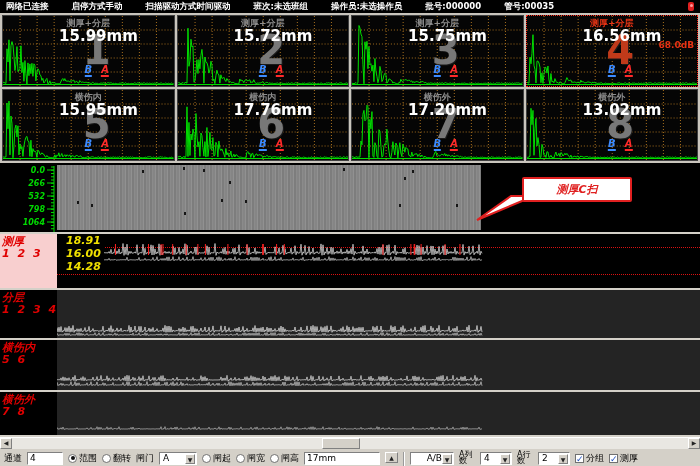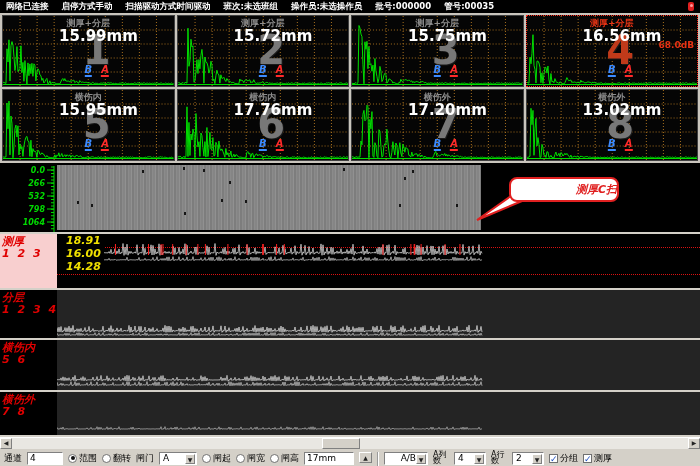--- a/index.html
+++ b/index.html
@@ -1,20 +1,20 @@
 <!DOCTYPE html>
 <html><head>
 <meta charset="utf-8">
 <style>
   html,body{margin:0;padding:0;background:#888;}
   #app{position:relative;width:700px;height:466px;background:#d4d0c8;overflow:hidden;
        font-family:"DejaVu Sans","Liberation Sans",sans-serif;}
   
   #menu-bar{position:absolute;left:0;top:0;width:700px;height:13px;background:#000;
-    display:flex;align-items:center;gap:13px;padding:0 6px;box-sizing:border-box;}
+    display:flex;align-items:center;gap:23px;padding:0 6px;box-sizing:border-box;}
   .menu-item{color:#fff;font-size:8.5px;font-weight:bold;white-space:nowrap;line-height:13px;}
   #menu-alarm{margin-left:auto;width:6px;height:9px;background:#e02020;border-radius:2px;position:relative;}
   #menu-alarm:after{content:"";position:absolute;left:1.5px;top:1.5px;width:3px;height:3px;border-radius:50%;background:#ff9a9a;}
   
   #ascan-grid{position:absolute;left:0;top:13px;width:700px;height:150px;box-sizing:border-box;
     background:#c9c5bd;display:grid;grid-template-columns:repeat(4,1fr);grid-template-rows:1fr 1fr;
     gap:2px;padding:2px;}
   .panel{position:relative;background:#050505;border:1px solid #404040;overflow:hidden;}
   .panel.selected{border:1px dotted #ff2a1a;}
   .panel svg{position:absolute;left:0;top:0;width:100%;height:100%;}
@@ -47,22 +47,22 @@
   #row-cehou .row-label{background:#f8cfcf;}
   #cehou-values{position:absolute;left:0;top:0;z-index:3;background:#000;padding-right:3px;padding-left:9px;}
   .yellow-val{color:#f0e000;font-size:11px;font-weight:bold;line-height:13px;white-space:nowrap;}
   .red-dotted{position:absolute;left:0;width:100%;height:0;border-top:1px dotted #dd1010;z-index:1;}
   #row-fenceng{height:48px;}
   #row-hengnei{height:50px;}
   #row-hengwai{height:43px;}
   #row-fenceng .row-plot,#row-hengnei .row-plot,#row-hengwai .row-plot{background:#242424;}
   .noise-svg{position:absolute;inset:0;width:100%;height:100%;z-index:2;}
   
-  #callout-box{position:absolute;left:452px;top:14px;width:106px;height:21px;z-index:5;
-    background:#fff;border:2px solid #e02020;border-radius:8px;display:flex;align-items:center;justify-content:flex-end;}
+  #callout-box{position:absolute;left:465px;top:14px;width:106px;height:21px;z-index:5;
+    background:#fff;border:2px solid #e02020;border-radius:2px;display:flex;align-items:center;justify-content:center;}
   #callout-box span{color:#e02020;font-size:11px;font-weight:bold;}
   #callout-tail{position:absolute;left:418px;top:32px;width:60px;height:26px;z-index:4;}
   
   #hscroll{position:relative;height:11px;background:#e9e7e2;border-top:1px solid #fff;display:flex;}
   .sb-btn{width:12px;height:11px;background:#d4d0c8;border:1px solid;border-color:#fff #808080 #808080 #fff;
     box-sizing:border-box;font-size:6px;line-height:8px;text-align:center;color:#222;flex:none;}
   #sb-track{flex:1;position:relative;}
   #sb-thumb{position:absolute;left:310px;top:0;width:38px;height:11px;background:#d4d0c8;
     border:1px solid;border-color:#fff #808080 #808080 #fff;box-sizing:border-box;}
   
@@ -462,21 +462,21 @@
         <span class="ctl-lab">闸起</span>
       </span>
       <span class="ctl-group">
         <span class="radio"></span>
         <span class="ctl-lab">闸宽</span>
       </span>
       <span class="ctl-group">
         <span class="radio"></span>
         <span class="ctl-lab">闸高</span>
       </span>
-      <div class="field" style="width:50px;">17mm</div>
+      <div class="field" style="width:76px;">17mm</div>
       <span class="dd-arrow" style="width:13px;height:11px;">▲</span>
       <span class="vdiv"></span>
       <div class="dd" style="width:44px;justify-content:flex-end;">
         <span>A/B</span>
         <span class="dd-arrow">▼</span>
       </div>
       <span class="ctl-lab-stack">A列数</span>
       <div class="dd" style="width:32px;">
         <span>4</span>
         <span class="dd-arrow">▼</span>

